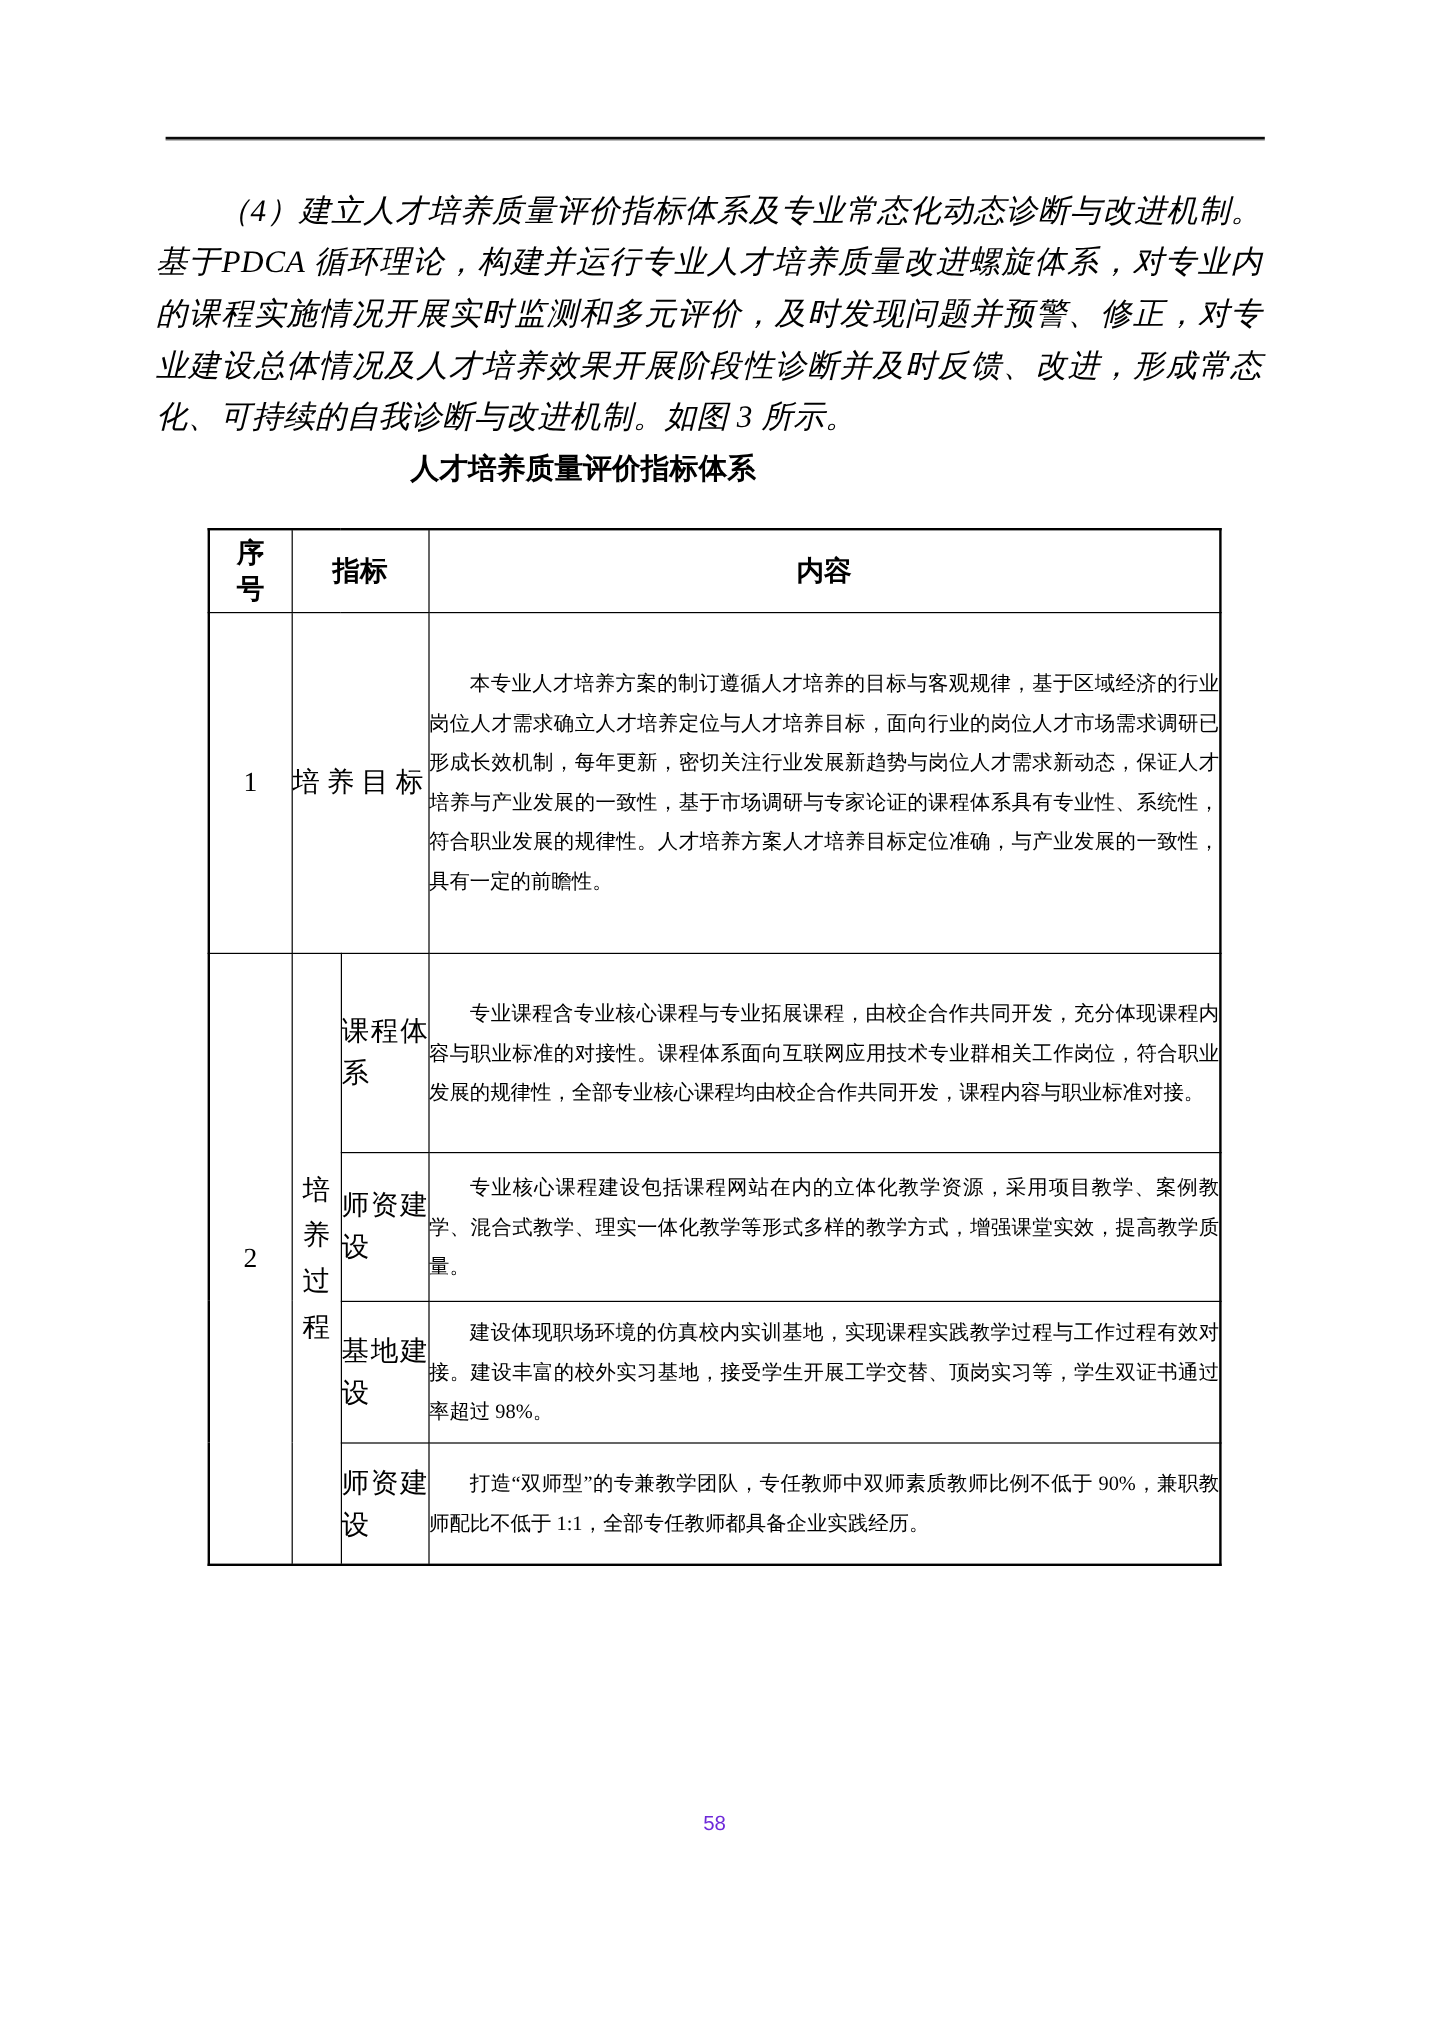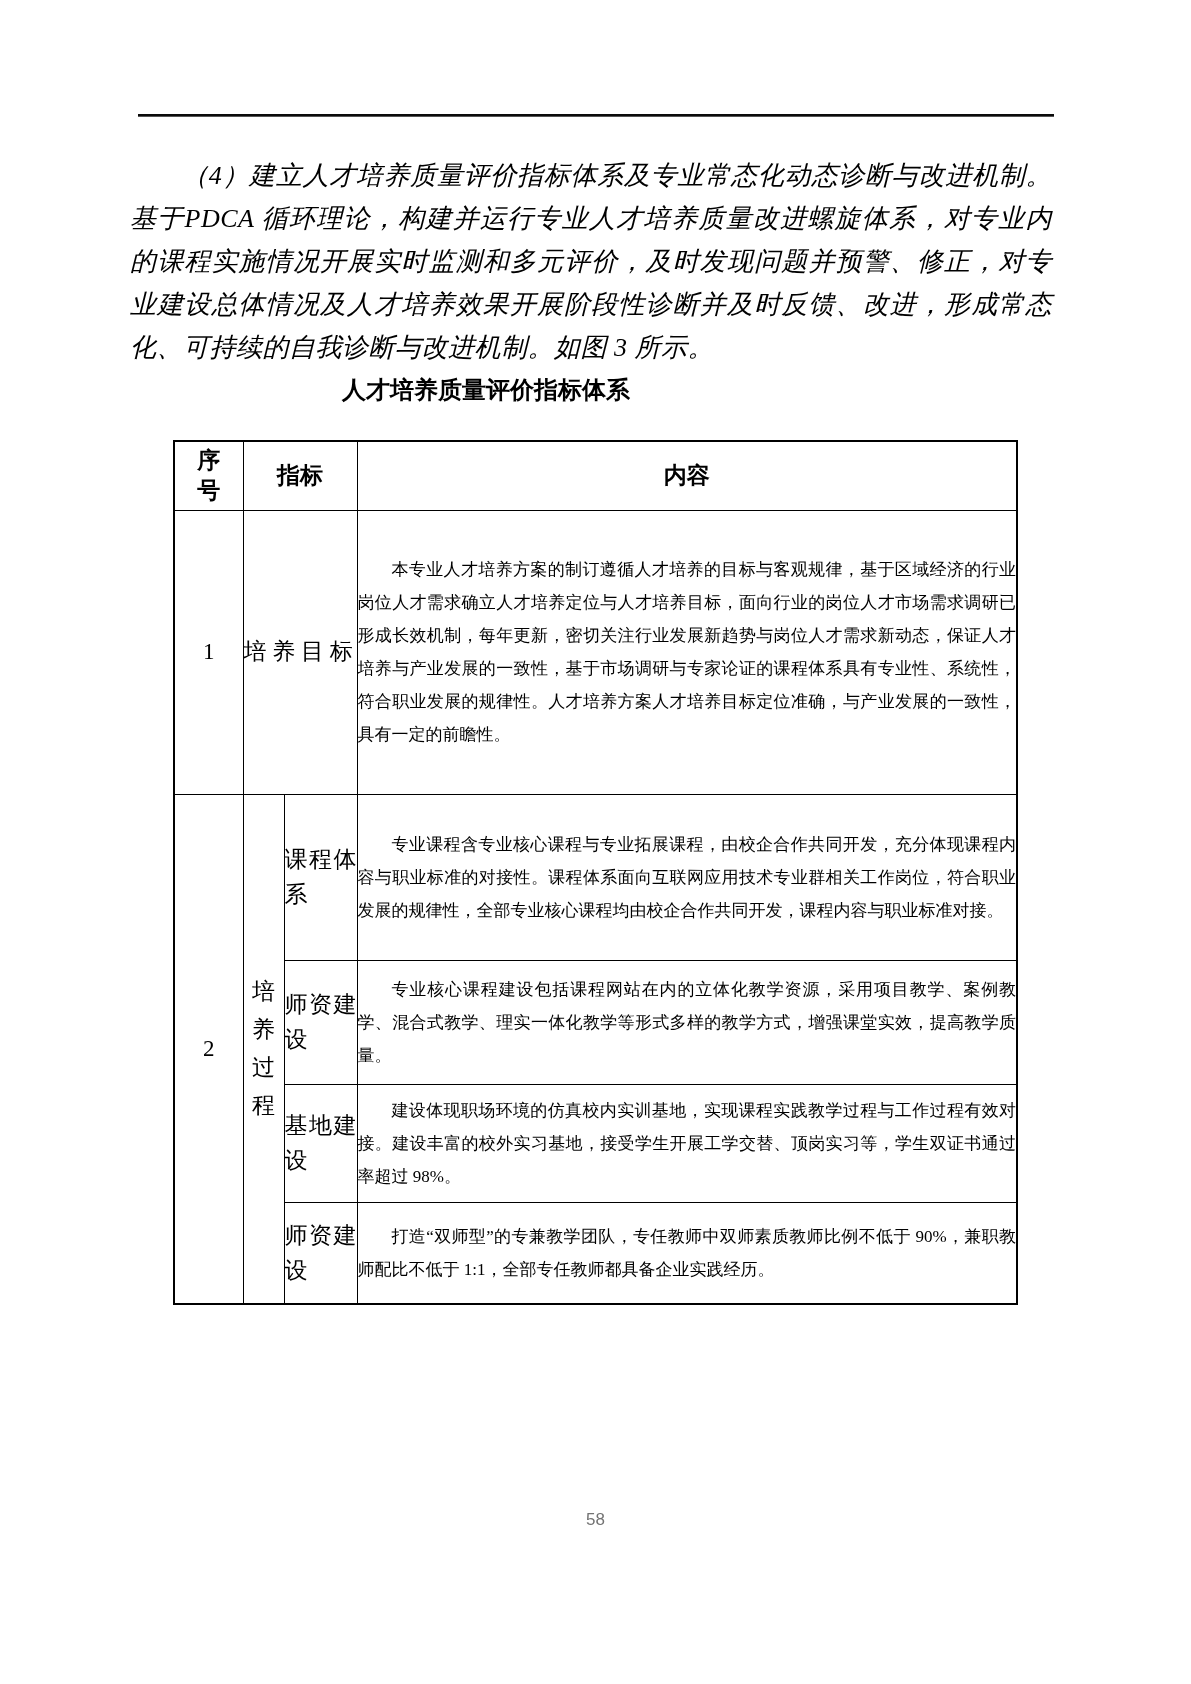--- a/index.html
+++ b/index.html
@@ -104,21 +104,21 @@
     font-size: 17px;
   }
   .page-number {
     position: absolute;
     left: 0;
     top: 1510px;
     width: 1191px;
     text-align: center;
     font-family: "Liberation Sans", "DejaVu Sans", sans-serif;
     font-size: 17px;
-    color: #737373;
+    color: #6d28d9;
   }
 </style>
 </head>
 <body>
 
 <div class="header-rule"></div>
 
 <p class="intro-para">（4）建立人才培养质量评价指标体系及专业常态化动态诊断与改进机制。基于PDCA 循环理论，构建并运行专业人才培养质量改进螺旋体系，对专业内的课程实施情况开展实时监测和多元评价，及时发现问题并预警、修正，对专业建设总体情况及人才培养效果开展阶段性诊断并及时反馈、改进，形成常态化、可持续的自我诊断与改进机制。如图 3 所示。</p>
 
 <div class="table-title">人才培养质量评价指标体系</div>

